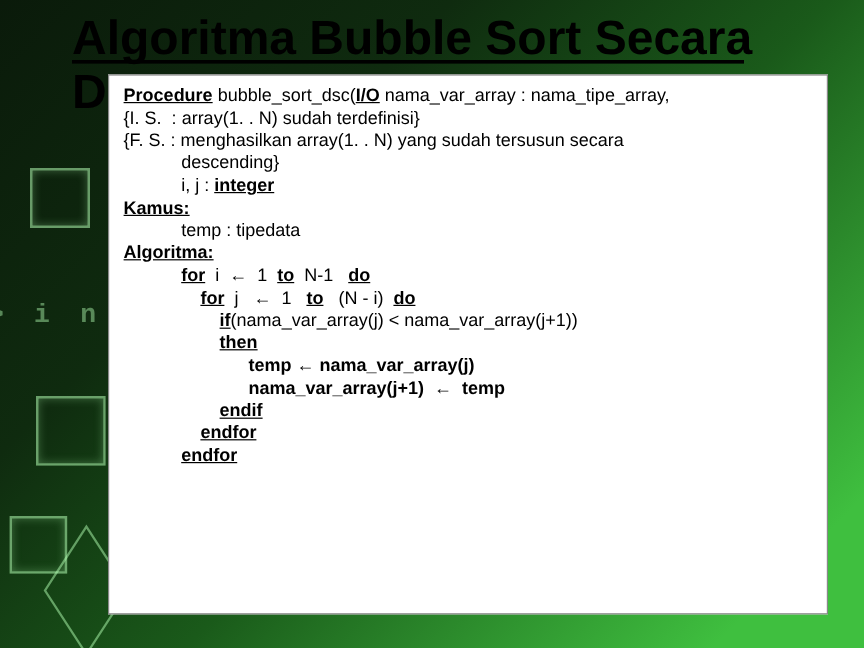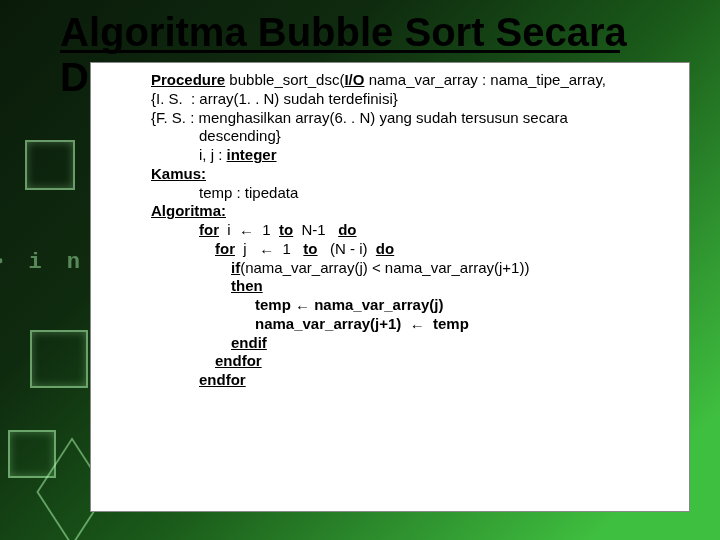--- a/index.html
+++ b/index.html
@@ -69,21 +69,21 @@
     font-size: 15px;
     line-height: 1.25;
     color: #000;
     overflow: hidden;
   }
   .ub { font-weight: bold; text-decoration: underline; }
   .ind2 { padding-left: 48px; }
   .ind3 { padding-left: 64px; }
   .ind4 { padding-left: 80px; }
   .ind5 { padding-left: 104px; font-weight: bold; }
-  .row  { white-space: pre; margin-left: 48px; }
+  .row  { white-space: pre; }
 </style>
 </head>
 <body>
 
 <div class="slide">
 
   <div class="deco-square" style="top:140px; left:25px; width:46px; height:46px;"></div>
   <div class="deco-square" style="top:330px; left:30px; width:54px; height:54px;"></div>
   <div class="deco-square" style="top:430px; left:8px; width:44px; height:44px;"></div>
   <div class="deco-diamond" style="top:460px; left:40px;"></div>
@@ -91,21 +91,21 @@
 
   <div class="title">Algoritma Bubble Sort Secara Dsc.</div>
   <div class="title-underline"></div>
 
   <div class="content-box">
 
     <div class="row"><span class="ub">Procedure</span><span> bubble_sort_dsc(</span><span class="ub">I/O</span><span> nama_var_array : nama_tipe_array,</span></div>
 
 
     <div class="row">{I. S.  : array(1. . N) sudah terdefinisi}</div>
-    <div class="row">{F. S. : menghasilkan array(6. . N) yang sudah tersusun secara</div>
+    <div class="row">{F. S. : menghasilkan array(1. . N) yang sudah tersusun secara</div>
     <div class="row ind2">descending}</div>
 
     <div class="row ind2"><span>i, j : </span><span class="ub">integer</span></div>
     <div class="row ub">Kamus:</div>
     <div class="row ind2">temp : tipedata</div>
 
     <div class="row ub">Algoritma:</div>
 
     <div class="row ind2"><span class="ub">for</span><span>  i  ←  1  </span><span class="ub">to</span><span>  N-1   </span><span class="ub">do</span></div>
 

